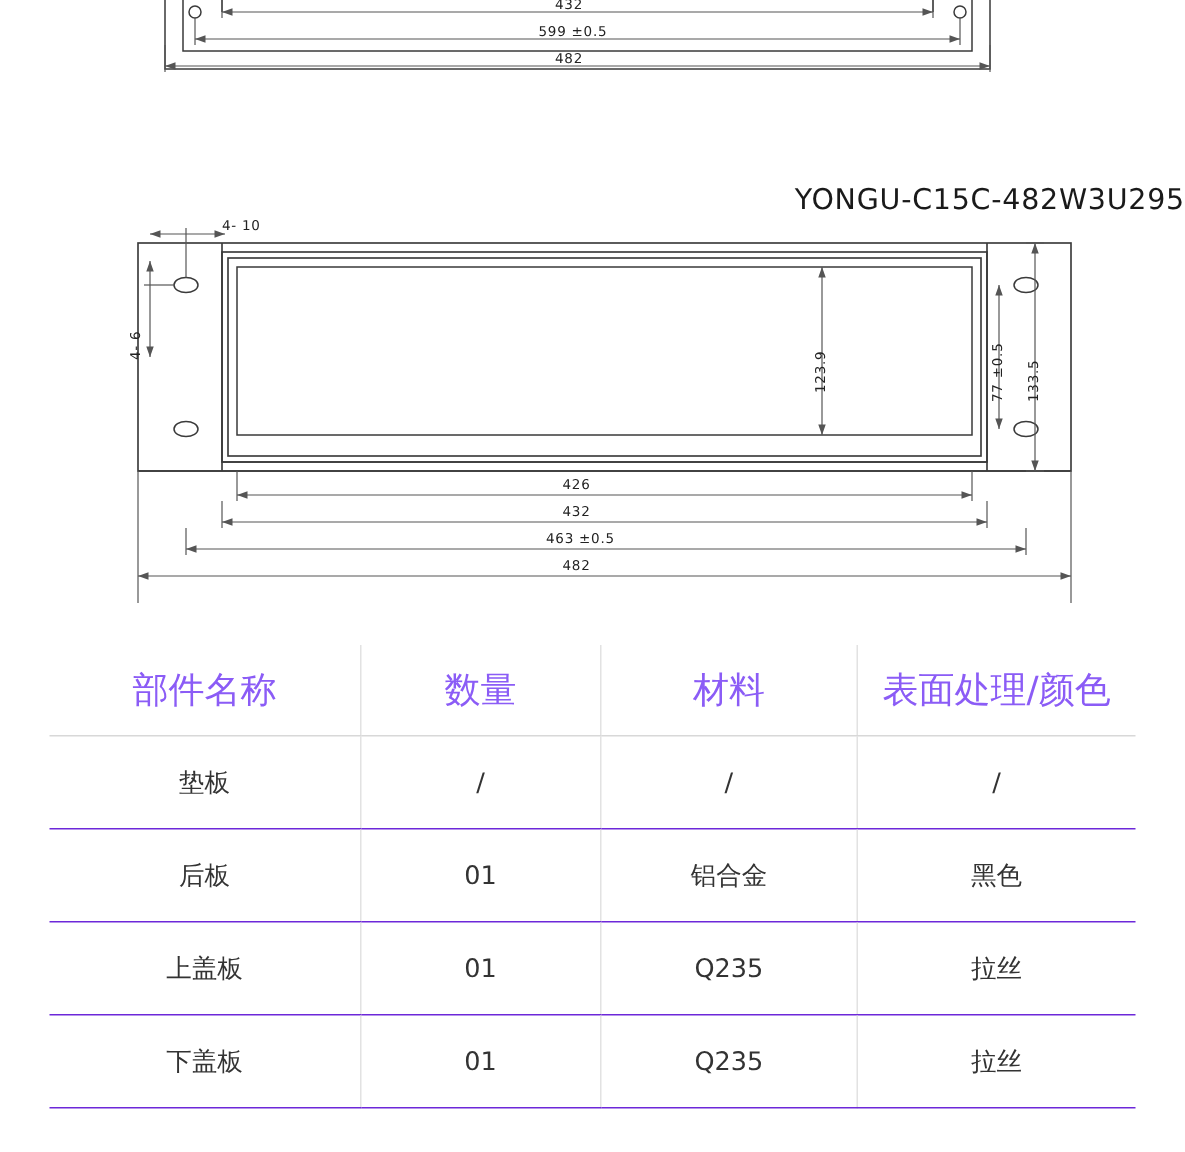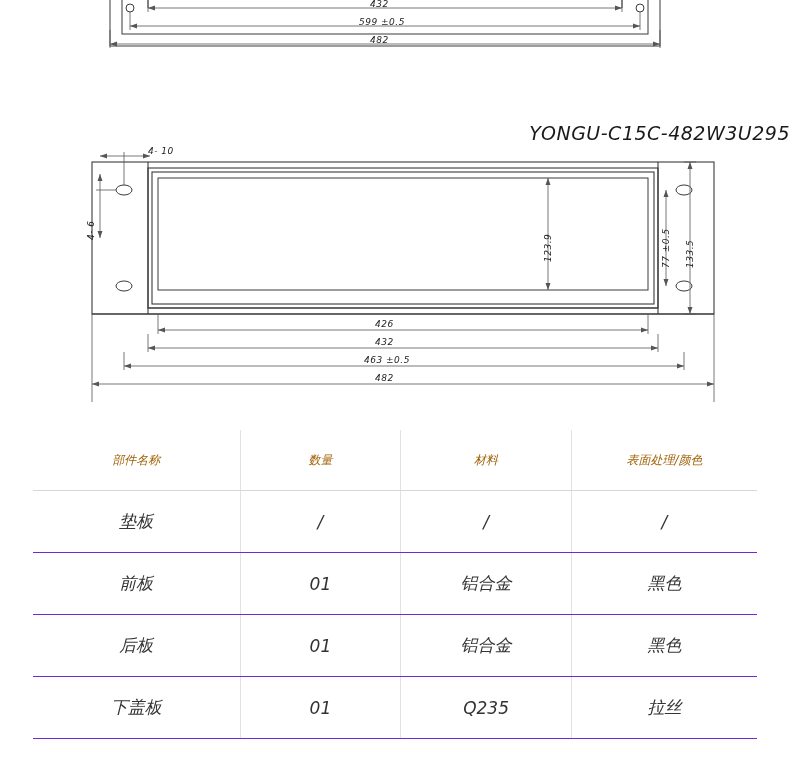--- a/index.html
+++ b/index.html
@@ -14,21 +14,20 @@
     color: #222;
     position: relative;
     overflow: hidden;
   }
 
   
   .page {
     position: relative;
     width: 790px;
     height: 768px;
-    font-style: italic;
   }
 
   .drawing {
     position: absolute;
     left: 0;
     top: 0;
     width: 790px;
   }
 
   .dim-label {
@@ -64,23 +63,23 @@
     font-family: "DejaVu Sans", "Liberation Sans", sans-serif;
   }
   .spec-table td, .spec-table th {
     text-align: center;
     font-weight: normal;
     color: #333;
     border-bottom: 1px solid #6d28d9;
     border-right: 1px solid #e2e2e2;
   }
   .spec-table th {
-    font-size: 12px;
+    font-size: 24px;
     height: 58px;
-    color: #a16207;
+    color: #8b5cf6;
     border-bottom: 1px solid #d8d8d8;
   }
   .spec-table td {
     font-size: 17px;
     height: 59px;
   }
   .spec-table th:last-child, .spec-table td:last-child {
     border-right: none;
     text-align: center;
   }
@@ -231,32 +230,32 @@
       </tr>
     </thead>
     <tbody>
       <tr>
         <td>垫板</td>
         <td>/</td>
         <td>/</td>
         <td>/</td>
       </tr>
       <tr>
-        <td>前板</td>
-        <td>01</td>
-        <td>铝合金</td>
-        <td>黑色</td>
-      </tr>
-      <tr>
         <td>后板</td>
         <td>01</td>
         <td>铝合金</td>
         <td>黑色</td>
       </tr>
       <tr>
+        <td>上盖板</td>
+        <td>01</td>
+        <td>Q235</td>
+        <td>拉丝</td>
+      </tr>
+      <tr>
         <td>下盖板</td>
         <td>01</td>
         <td>Q235</td>
         <td>拉丝</td>
       </tr>
     </tbody>
   </table>
 
 </div>
 

